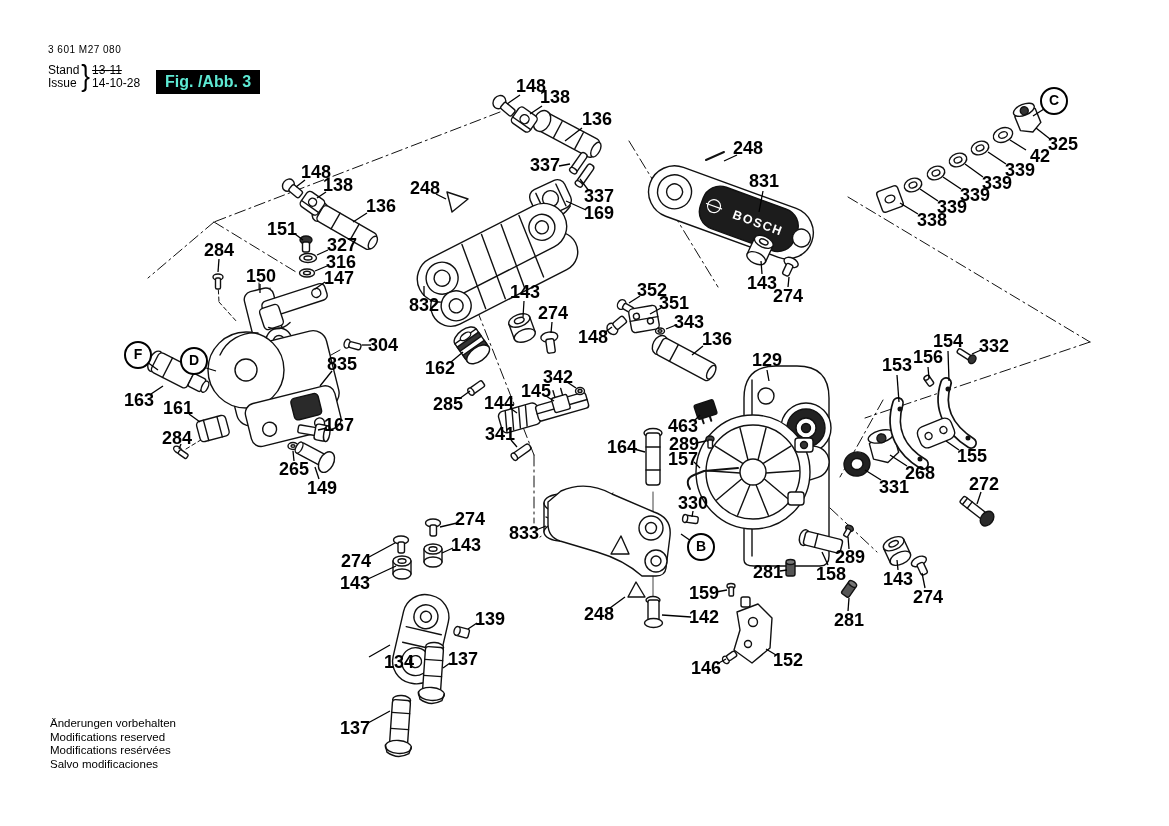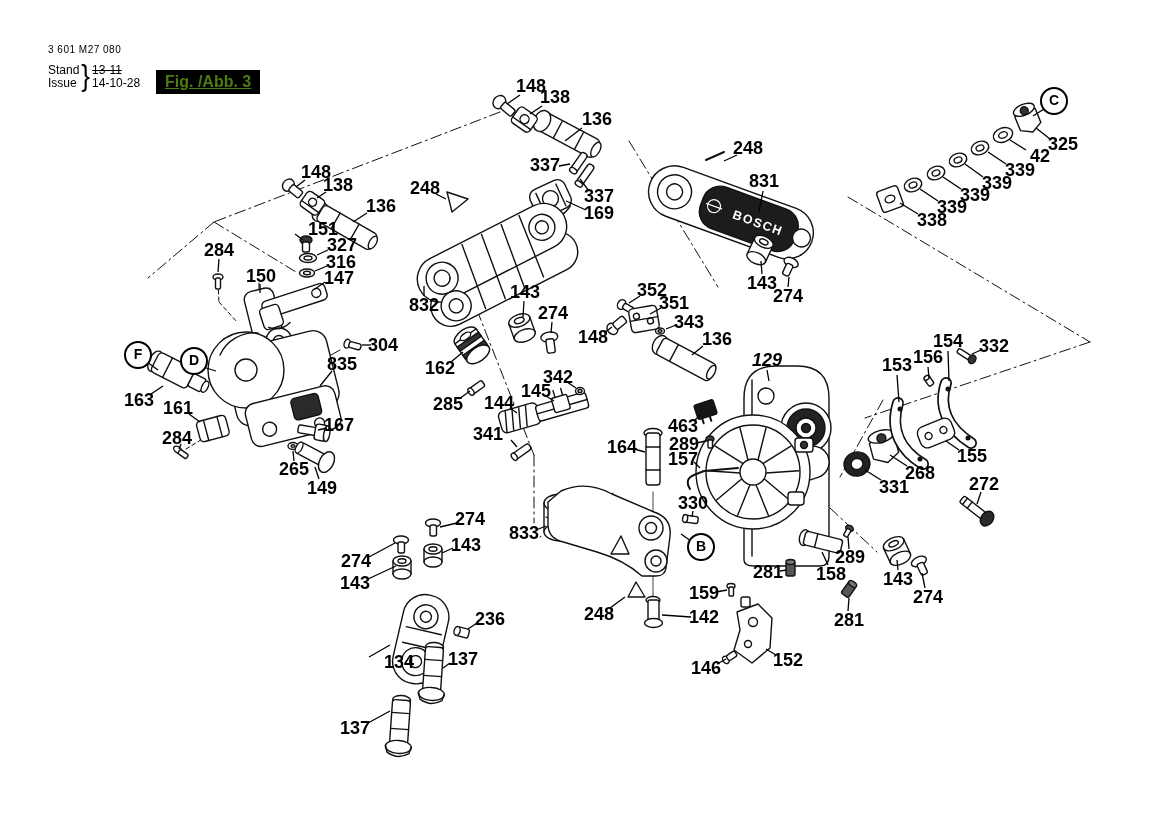--- a/index.html
+++ b/index.html
@@ -11,22 +11,22 @@
   .refletter{position:absolute;transform:translate(-50%,-50%);
              width:24px;height:24px;border:2.4px solid #000;border-radius:50%;
              text-align:center;line-height:22px;font-weight:bold;font-size:14px;background:#fff;}
   .titleblock{position:absolute;left:48px;top:44px;}
   .pn{font-size:10px;letter-spacing:0.5px;}
   .standissue{display:flex;align-items:center;margin-top:6px;font-size:12px;}
   .si-labels{display:flex;flex-direction:column;line-height:13px;}
   .brace{font-size:26px;font-weight:normal;margin:0 2px;transform:scaleY(1.15);}
   .si-dates{display:flex;flex-direction:column;line-height:13px;}
   .strike{text-decoration:line-through;}
-  .figbox{position:absolute;left:156px;top:70px;background:#000;color:#4d7c0f;
-          font-weight:bold;font-size:16px;padding:3px 9px;text-decoration:underline;}
+  .figbox{position:absolute;left:156px;top:70px;background:#000;color:#5eead4;
+          font-weight:bold;font-size:16px;padding:3px 9px;}
   .footer{position:absolute;left:50px;top:717px;font-size:11.5px;line-height:13.5px;}
 </style>
 </head>
 <body>
 
 <div class="stage">
 
 <svg class="drawing" width="1169" height="826" viewBox="0 0 1169 826">
 <g stroke="#111" stroke-width="1.4" fill="none" stroke-linecap="round" stroke-linejoin="round">
 
@@ -606,20 +606,26 @@
     <span class="brace">}</span>
     <div class="si-dates">
       <span class="strike">13-11</span>
       <span>14-10-28</span>
     </div>
   </div>
 </div>
 
 <div class="figbox">Fig. /Abb. 3</div>
 
+<div class="footer" id="footer">
+      <div>Änderungen vorbehalten</div>
+      <div>Modifications reserved</div>
+      <div>Modifications resérvées</div>
+      <div>Salvo modificaciones</div>
+    </div>
 
 <div id="callouts">
       <div class="callout" style="left: 531px; top: 86px;">148</div>
       <div class="callout" style="left: 555px; top: 97px;">138</div>
       <div class="callout" style="left: 597px; top: 119px;">136</div>
       <div class="callout" style="left: 545px; top: 165px;">337</div>
       <div class="callout" style="left: 599px; top: 196px;">337</div>
       <div class="callout" style="left: 599px; top: 213px;">169</div>
       <div class="callout" style="left: 748px; top: 148px;">248</div>
       <div class="callout" style="left: 764px; top: 181px;">831</div>
@@ -627,51 +633,51 @@
       <div class="callout" style="left: 1040px; top: 156px;">42</div>
       <div class="callout" style="left: 1020px; top: 170px;">339</div>
       <div class="callout" style="left: 997px; top: 183px;">339</div>
       <div class="callout" style="left: 975px; top: 195px;">339</div>
       <div class="callout" style="left: 952px; top: 207px;">339</div>
       <div class="callout" style="left: 932px; top: 220px;">338</div>
       <div class="callout" style="left: 316px; top: 172px;">148</div>
       <div class="callout" style="left: 338px; top: 185px;">138</div>
       <div class="callout" style="left: 381px; top: 206px;">136</div>
       <div class="callout" style="left: 425px; top: 188px;">248</div>
-      <div class="callout" style="left: 282px; top: 229px; margin-left: 41px;">151</div>
+      <div class="callout" style="left: 282px; top: 229px;">151</div>
       <div class="callout" style="left: 342px; top: 245px;">327</div>
       <div class="callout" style="left: 341px; top: 262px;">316</div>
       <div class="callout" style="left: 339px; top: 278px;">147</div>
       <div class="callout" style="left: 219px; top: 250px;">284</div>
       <div class="callout" style="left: 261px; top: 276px;">150</div>
       <div class="callout" style="left: 424px; top: 305px;">832</div>
       <div class="callout" style="left: 525px; top: 292px;">143</div>
       <div class="callout" style="left: 553px; top: 313px;">274</div>
       <div class="callout" style="left: 762px; top: 283px;">143</div>
       <div class="callout" style="left: 788px; top: 296px;">274</div>
       <div class="callout" style="left: 652px; top: 290px;">352</div>
       <div class="callout" style="left: 674px; top: 303px;">351</div>
       <div class="callout" style="left: 689px; top: 322px;">343</div>
       <div class="callout" style="left: 593px; top: 337px;">148</div>
       <div class="callout" style="left: 717px; top: 339px;">136</div>
-      <div class="callout" style="left: 767px; top: 360px; font-style: italic;">129</div>
+      <div class="callout" style="left: 767px; top: 360px;">129</div>
       <div class="callout" style="left: 383px; top: 345px;">304</div>
       <div class="callout" style="left: 342px; top: 364px;">835</div>
       <div class="callout" style="left: 139px; top: 400px;">163</div>
       <div class="callout" style="left: 178px; top: 408px;">161</div>
       <div class="callout" style="left: 177px; top: 438px;">284</div>
       <div class="callout" style="left: 339px; top: 425px;">167</div>
       <div class="callout" style="left: 294px; top: 469px;">265</div>
       <div class="callout" style="left: 322px; top: 488px;">149</div>
       <div class="callout" style="left: 440px; top: 368px;">162</div>
       <div class="callout" style="left: 448px; top: 404px;">285</div>
       <div class="callout" style="left: 558px; top: 377px;">342</div>
       <div class="callout" style="left: 536px; top: 391px;">145</div>
       <div class="callout" style="left: 499px; top: 403px;">144</div>
-      <div class="callout" style="left: 488px; top: 434px;">341</div>
+      <div class="callout" style="left: 500px; top: 434px;">341</div>
       <div class="callout" style="left: 622px; top: 447px;">164</div>
       <div class="callout" style="left: 683px; top: 426px;">463</div>
       <div class="callout" style="left: 684px; top: 444px;">289</div>
       <div class="callout" style="left: 683px; top: 459px;">157</div>
       <div class="callout" style="left: 897px; top: 365px;">153</div>
       <div class="callout" style="left: 928px; top: 357px;">156</div>
       <div class="callout" style="left: 948px; top: 341px;">154</div>
       <div class="callout" style="left: 994px; top: 346px;">332</div>
       <div class="callout" style="left: 972px; top: 456px;">155</div>
       <div class="callout" style="left: 920px; top: 473px;">268</div>
@@ -687,21 +693,21 @@
       <div class="callout" style="left: 849px; top: 620px;">281</div>
       <div class="callout" style="left: 704px; top: 593px;">159</div>
       <div class="callout" style="left: 704px; top: 617px;">142</div>
       <div class="callout" style="left: 599px; top: 614px;">248</div>
       <div class="callout" style="left: 706px; top: 668px;">146</div>
       <div class="callout" style="left: 788px; top: 660px;">152</div>
       <div class="callout" style="left: 470px; top: 519px;">274</div>
       <div class="callout" style="left: 466px; top: 545px;">143</div>
       <div class="callout" style="left: 356px; top: 561px;">274</div>
       <div class="callout" style="left: 355px; top: 583px;">143</div>
-      <div class="callout" style="left: 490px; top: 619px;">236</div>
+      <div class="callout" style="left: 490px; top: 619px;">139</div>
       <div class="callout" style="left: 356px; top: 662px; margin-left: 43px;">134</div>
       <div class="callout" style="left: 463px; top: 659px;">137</div>
       <div class="callout" style="left: 355px; top: 728px;">137</div>
       <div class="refletter" style="left: 1054px; top: 101px;">C</div>
       <div class="refletter" style="left: 138px; top: 355px;">F</div>
       <div class="refletter" style="left: 194px; top: 361px;">D</div>
       <div class="refletter" style="left: 701px; top: 547px;">B</div>
     </div>
 
 </div>

